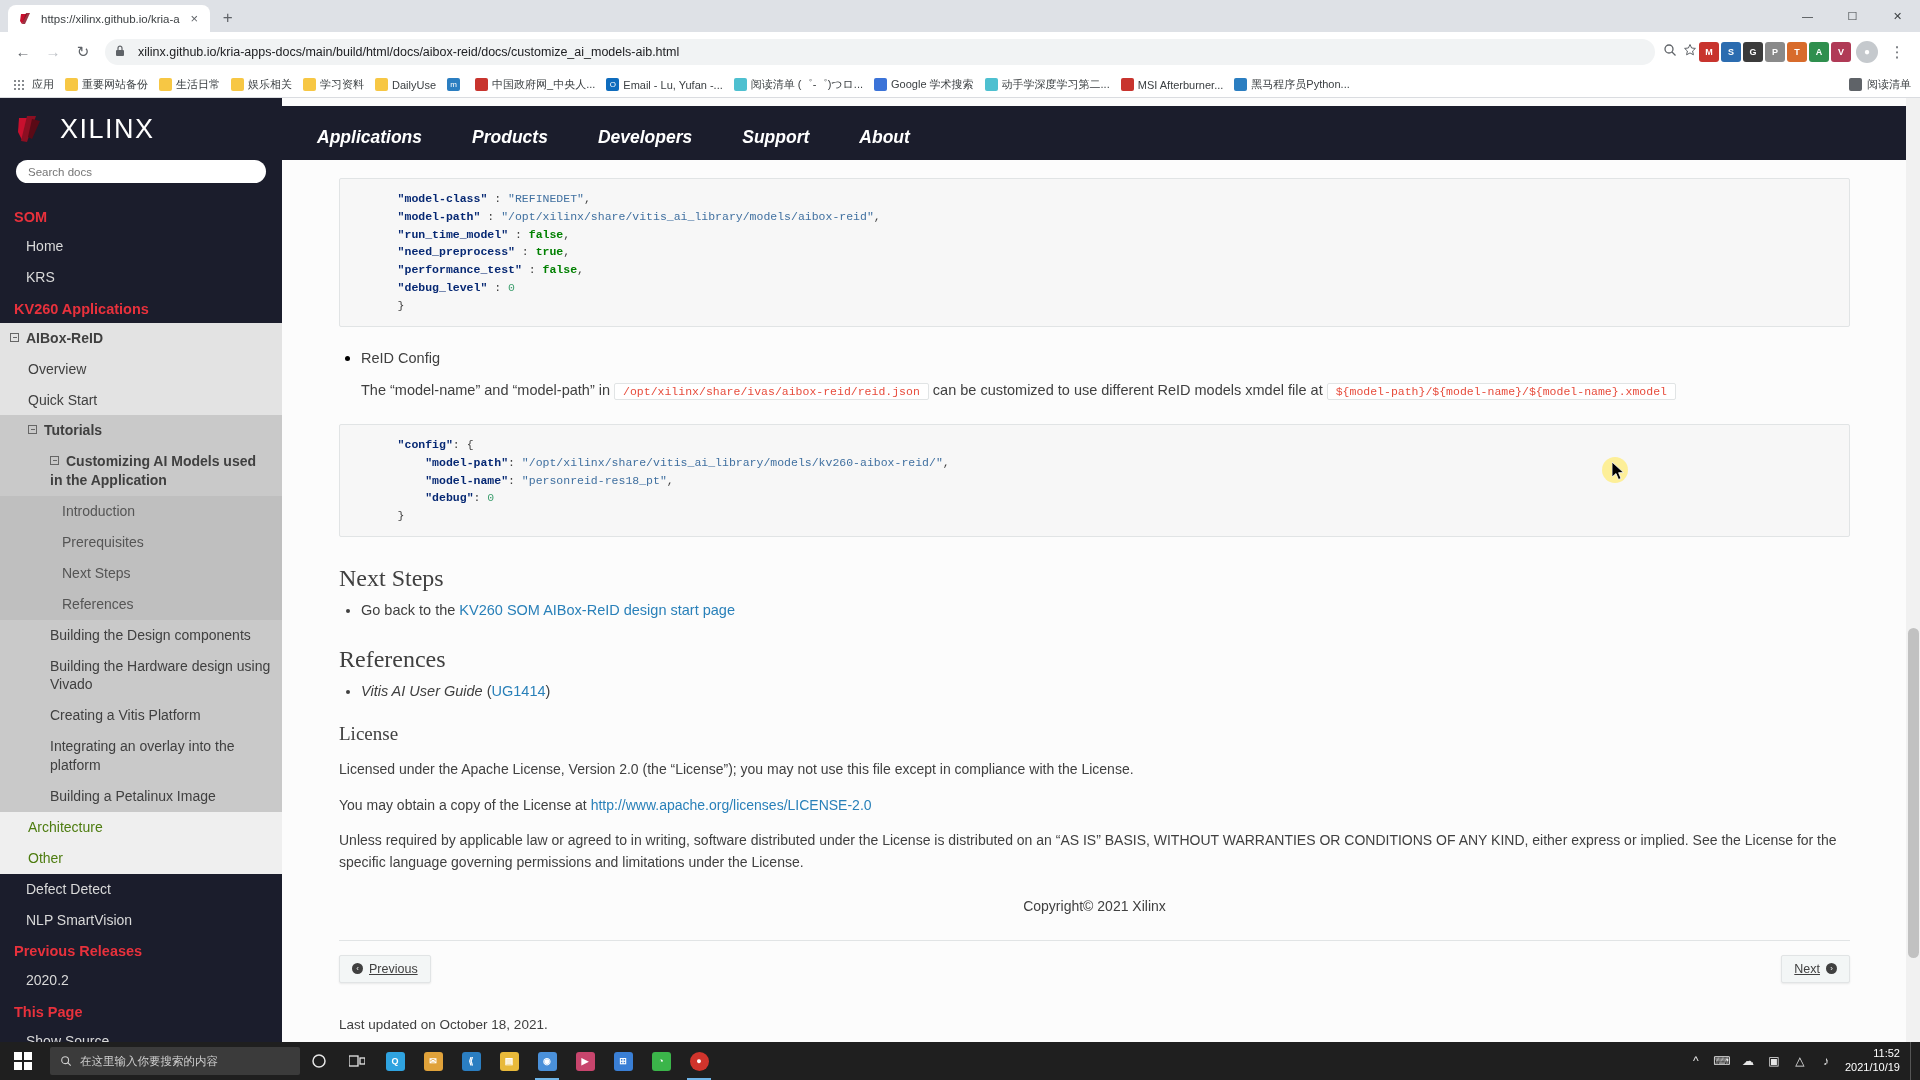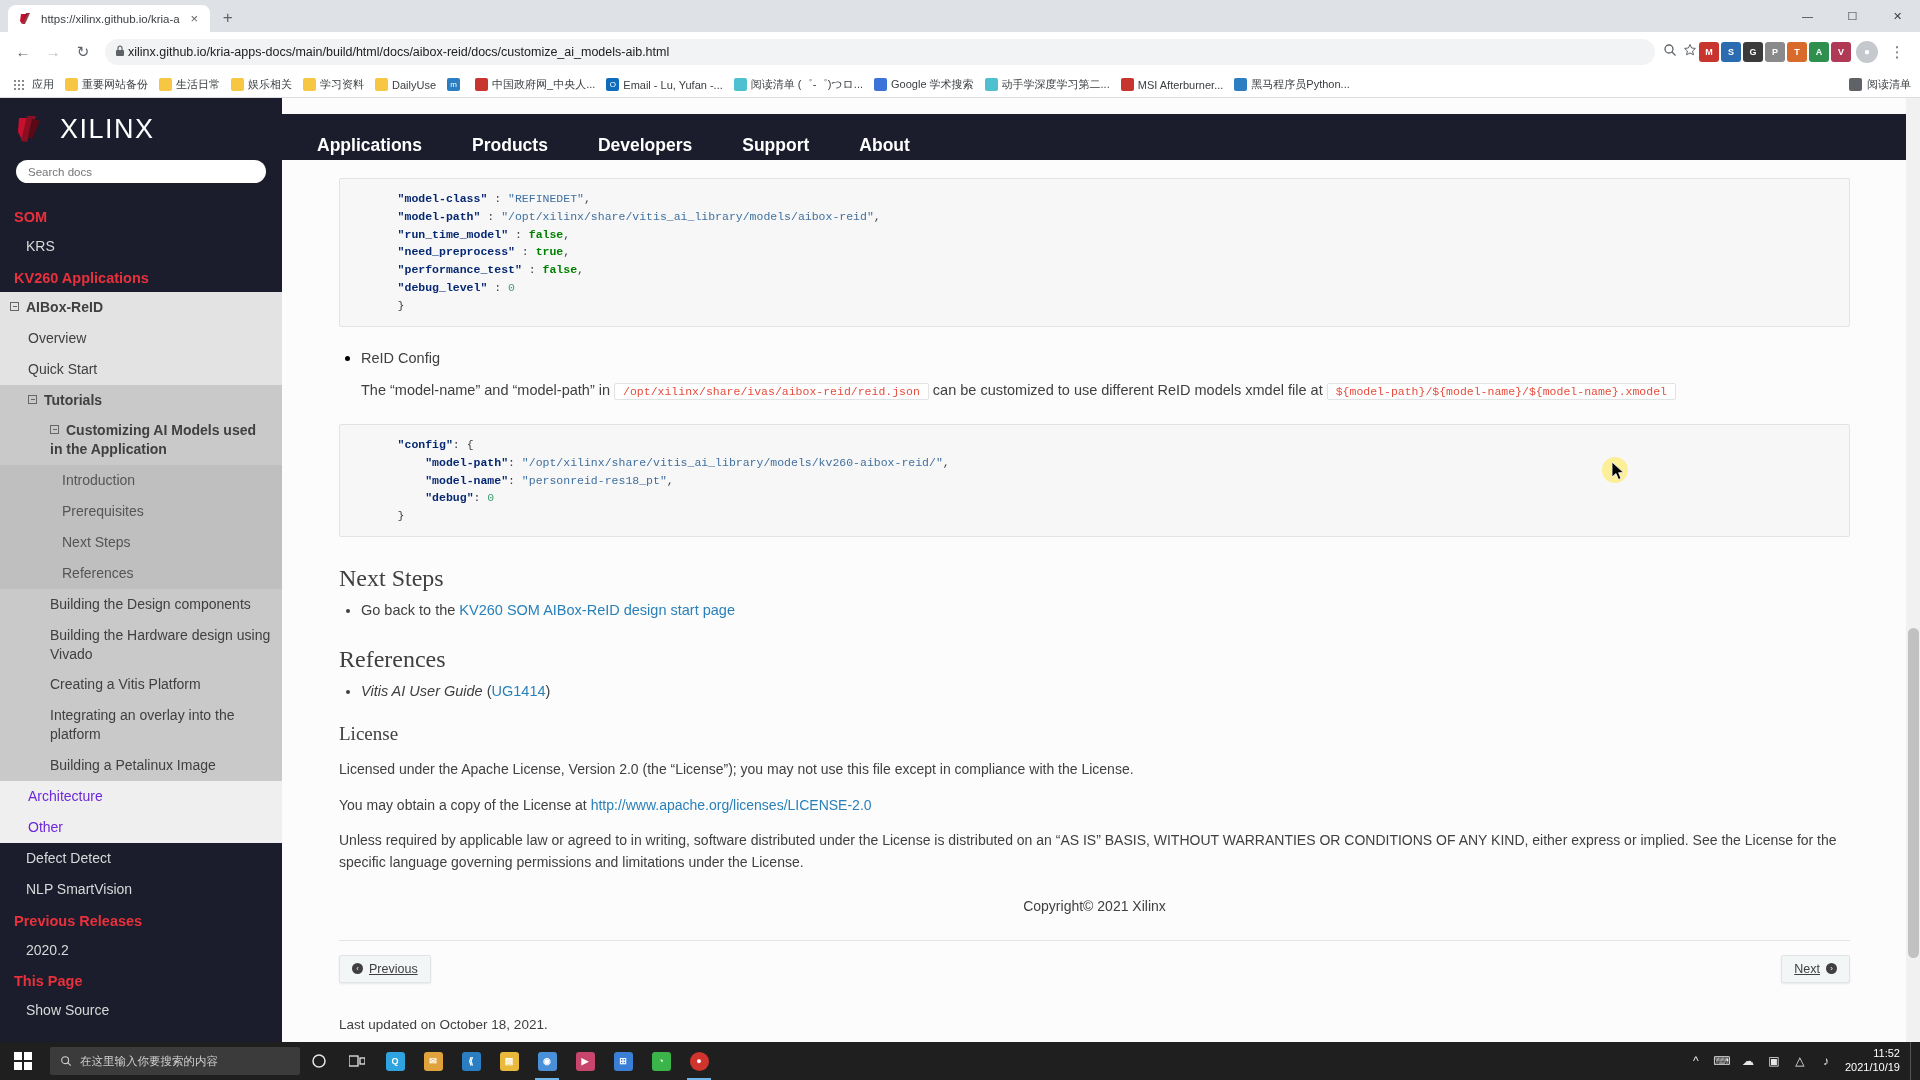--- a/index.html
+++ b/index.html
@@ -69,21 +69,21 @@
     color: #5f6368; font-size: 15px;
     border-radius: 50%;
   }
   .nav-icon.disabled { color: #bdc1c6; }
   .omnibox {
     flex: 1;
     height: 26px;
     background: #f1f3f4;
     border-radius: 13px;
     display: flex; align-items: center;
-    padding: 0 10px; gap: 3px;
+    padding: 0 10px; gap: 13px;
     margin: 0 6px;
   }
   .omnibox-text {
     font-size: 12.5px; color: #202124;
     white-space: nowrap; overflow: hidden; flex:1;
   }
   .omni-right { display: flex; align-items: center; gap: 6px; }
   .omni-ic { font-size: 12px; color: #5f6368; }
   .toolbar-ext { display: flex; align-items: center; gap: 2px; }
   .ext-icon {
@@ -185,39 +185,39 @@
   .sb-item.cur4 {
     background: #c9c9c9; color: #404040; font-weight: bold;
   }
   .sb-item.cur5 {
     background: #bfbfbf; color: #555;
   }
   .sb-item.cur6 {
     background: #c9c9c9; color: #404040;
   }
   .sb-item.plain-light {
-    background: #efefef; color: #6d28d9;
+    background: #efefef; color: #4d7c0f;
   }
   .toggle-box {
     display: inline-block; width: 9px; height: 9px;
     border: 1px solid #666; position: relative;
     margin-right: 7px; vertical-align: 1px;
   }
   .toggle-box::after {
     content: ""; position: absolute; left: 1.5px; top: 3px;
     width: 4px; height: 1px; background: #666;
   }
 
   
   .topnav {
-    position: absolute; left: 282px; top: 16px;
+    position: absolute; left: 282px; top: 8px;
     width: 1638px; height: 62px;
     background: #1b1d2c;
     display: flex; align-items: center;
-    padding-left: 10px; gap: 0;
+    padding-left: 10px; gap: 0; font-style: italic;
   }
   .topnav a {
     color: #fff; font-size: 17.5px; font-weight: bold;
     padding: 0 25px; text-decoration: none;
   }
 
   
   .content {
     position: absolute; left: 282px; top: 62px;
     width: 1638px; height: 962px;
@@ -515,20 +515,21 @@
           <path d="M9 1 L18 1 L9 27 L3 26 Z" fill="#8b0f22"></path>
           <path d="M14 4 L22 6 L14 24 L10 22 Z" fill="#5a0a16"></path>
         </svg>
         <span class="xilinx-word">XILINX</span>
       </div>
       <div class="sb-search">
         <input type="text" placeholder="Search docs" style="">
       </div>
       <div id="sb-list">
           <div class="sb-caption"><span>SOM</span></div>
+          <div class="sb-item lvl1"><span>Home</span></div>
           <div class="sb-item lvl1"><span>KRS</span></div>
           <div class="sb-caption"><span>KV260 Applications</span></div>
           <div class="sb-item cur1"><span class="toggle-box"></span><span>AIBox-ReID</span></div>
           <div class="sb-item cur2 lvl2"><span>Overview</span></div>
           <div class="sb-item cur2 lvl2"><span>Quick Start</span></div>
           <div class="sb-item cur3 lvl2"><span class="toggle-box"></span><span>Tutorials</span></div>
           <div class="sb-item cur4 lvl3"><span class="toggle-box"></span><span>Customizing AI Models used in the Application</span></div>
           <div class="sb-item cur5 lvl4"><span>Introduction</span></div>
           <div class="sb-item cur5 lvl4"><span>Prerequisites</span></div>
           <div class="sb-item cur5 lvl4"><span>Next Steps</span></div>

